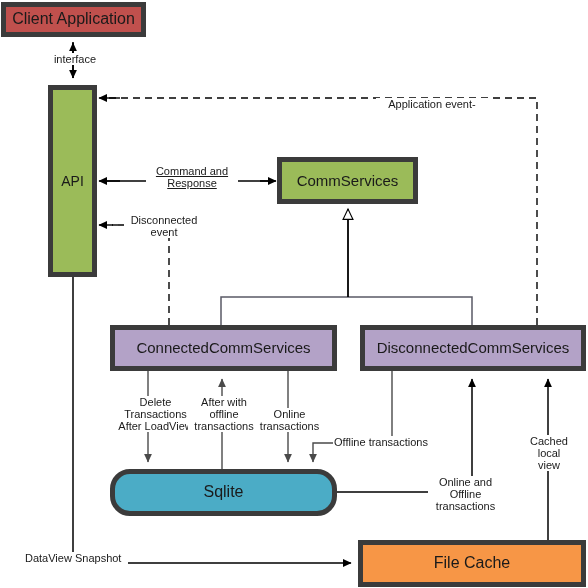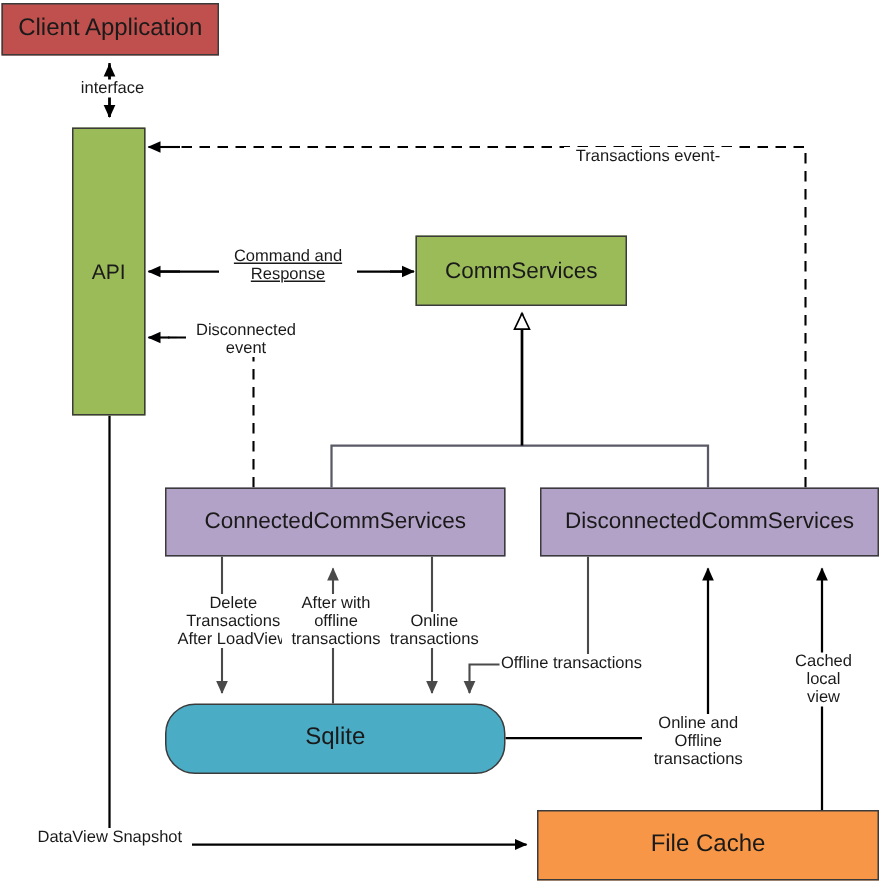--- a/index.html
+++ b/index.html
@@ -20,21 +20,21 @@
   #edges {
     position: absolute;
     left: 0;
     top: 0;
     width: 588px;
     height: 588px;
   }
   .node {
     position: absolute;
     box-sizing: border-box;
-    border: 1px solid #000000;
+    border: 5px solid #000000;
     display: flex;
     align-items: center;
     justify-content: center;
     color: #1a1a1a;
     text-align: center;
     line-height: 1.15;
   }
   .node-label {
     display: block;
     padding: 0 4px;
@@ -146,21 +146,21 @@
 
   <div class="node" style="left: 110px; top: 469px; width: 227px; height: 47px; background: rgb(75, 172, 198); font-size: 16px; border-color: rgb(59, 59, 59); border-radius: 20px;">
     <span class="node-label">Sqlite</span>
   </div>
 
   <div class="node" style="left: 358px; top: 540px; width: 228px; height: 47px; background: rgb(247, 150, 70); font-size: 16px; border-color: rgb(59, 59, 59);">
     <span class="node-label">File Cache</span>
   </div>
 
   <div class="edge-label" style="left: 48px; top: 53px; width: 52px; text-align: center;">interface</div>
-  <div class="edge-label" style="left: 376px; top: 98px; width: 110px; text-align: center;">Transactions event-</div>
+  <div class="edge-label" style="left: 376px; top: 98px; width: 110px; text-align: center;">Application event-</div>
   <div class="edge-label" style="left: 146px; top: 165px; width: 90px; text-align: center; text-decoration: underline;">Command and
 Response</div>
   <div class="edge-label" style="left: 124px; top: 214px; width: 78px; text-align: center;">Disconnected
 event</div>
   <div class="edge-label" style="left: 112px; top: 396px; width: 85px; text-align: center;">Delete
 Transactions
 After LoadView</div>
   <div class="edge-label" style="left: 188px; top: 396px; width: 70px; text-align: center;">After with
 offline
 transactions</div>

